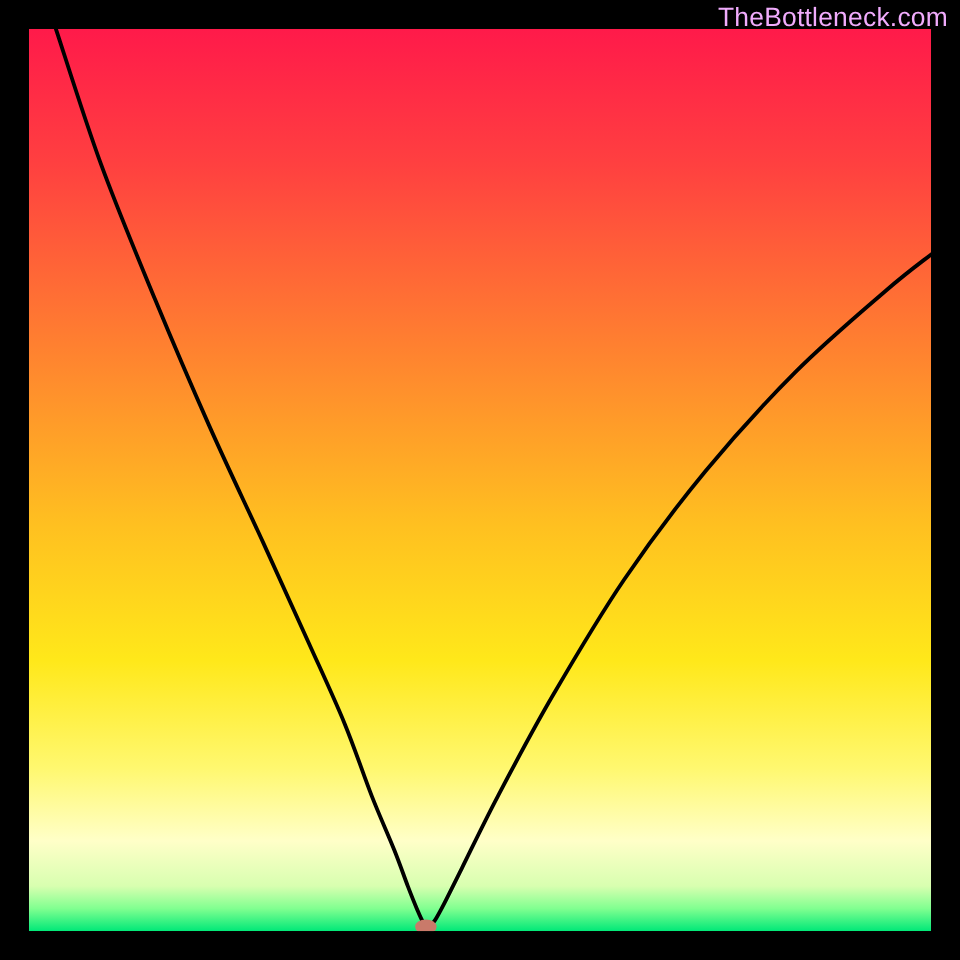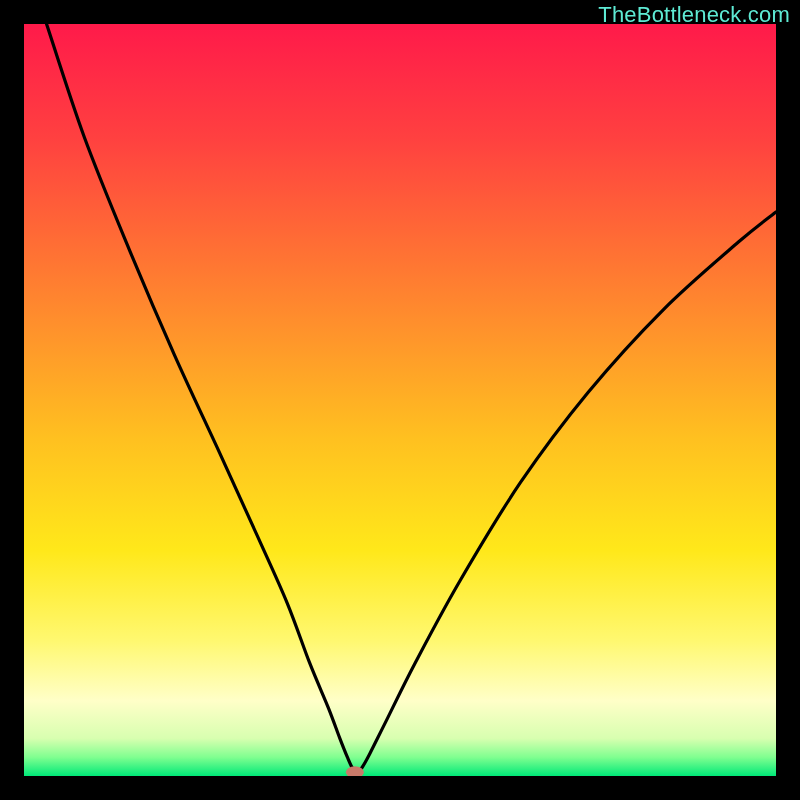--- a/index.html
+++ b/index.html
@@ -13,21 +13,21 @@
   .container {
     position: relative;
     width: 800px;
     height: 800px;
     background: #000;
   }
   .watermark {
     position: absolute;
     top: 2px;
     right: 10px;
-    color: #5eead4;
+    color: #f0abfc;
     font-size: 22px;
     font-weight: 500;
     z-index: 10;
     letter-spacing: 0.2px;
   }
   .plot-area {
     position: absolute;
     left: 24px;
     top: 24px;
     width: 752px;

